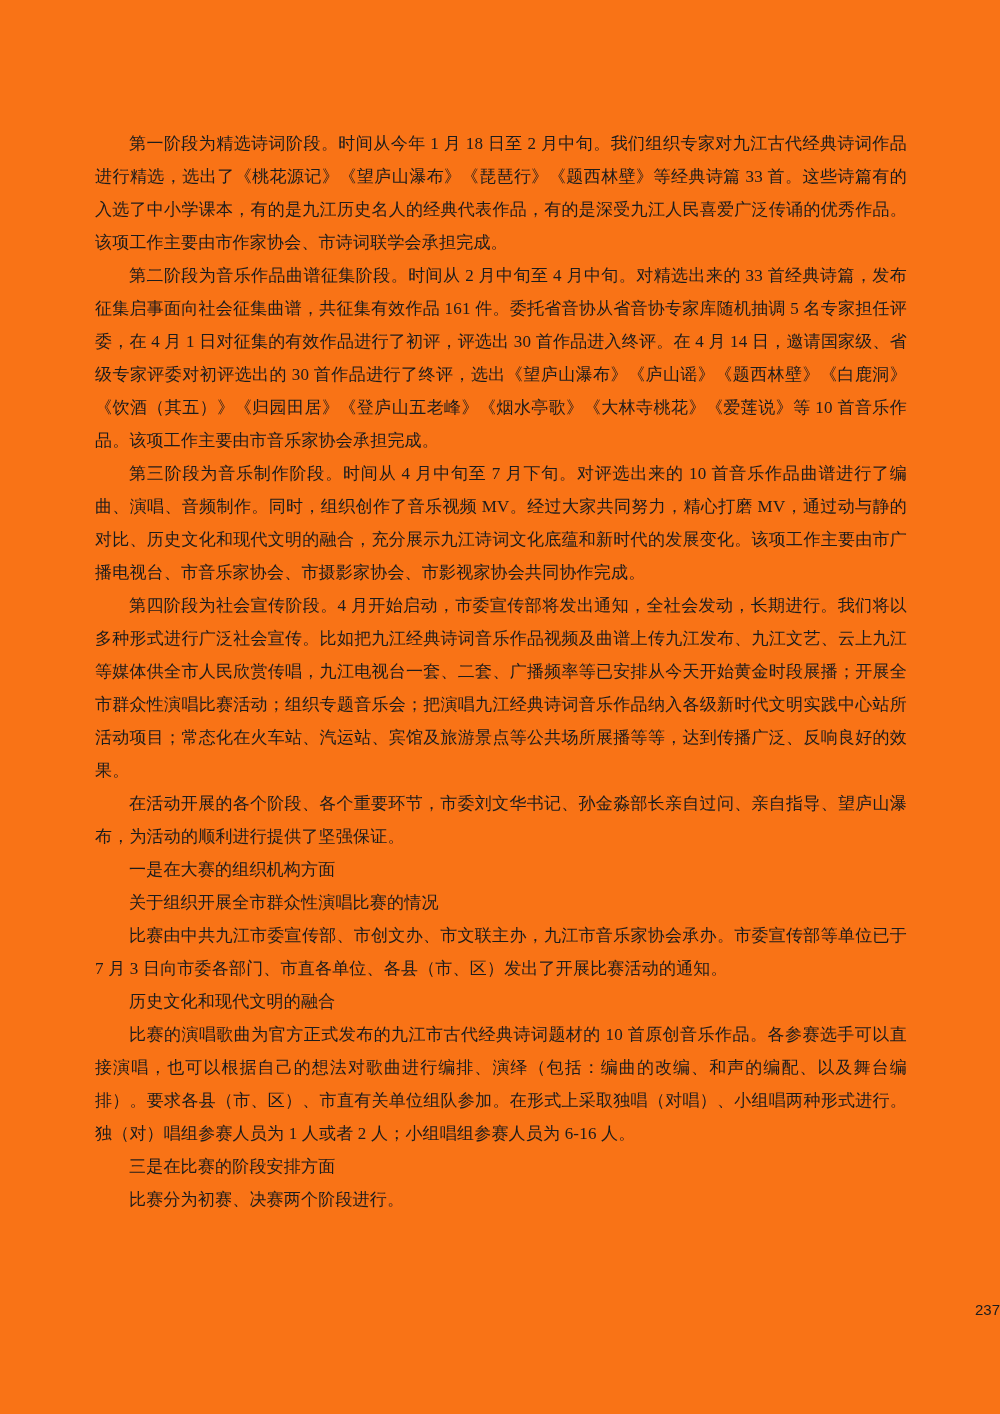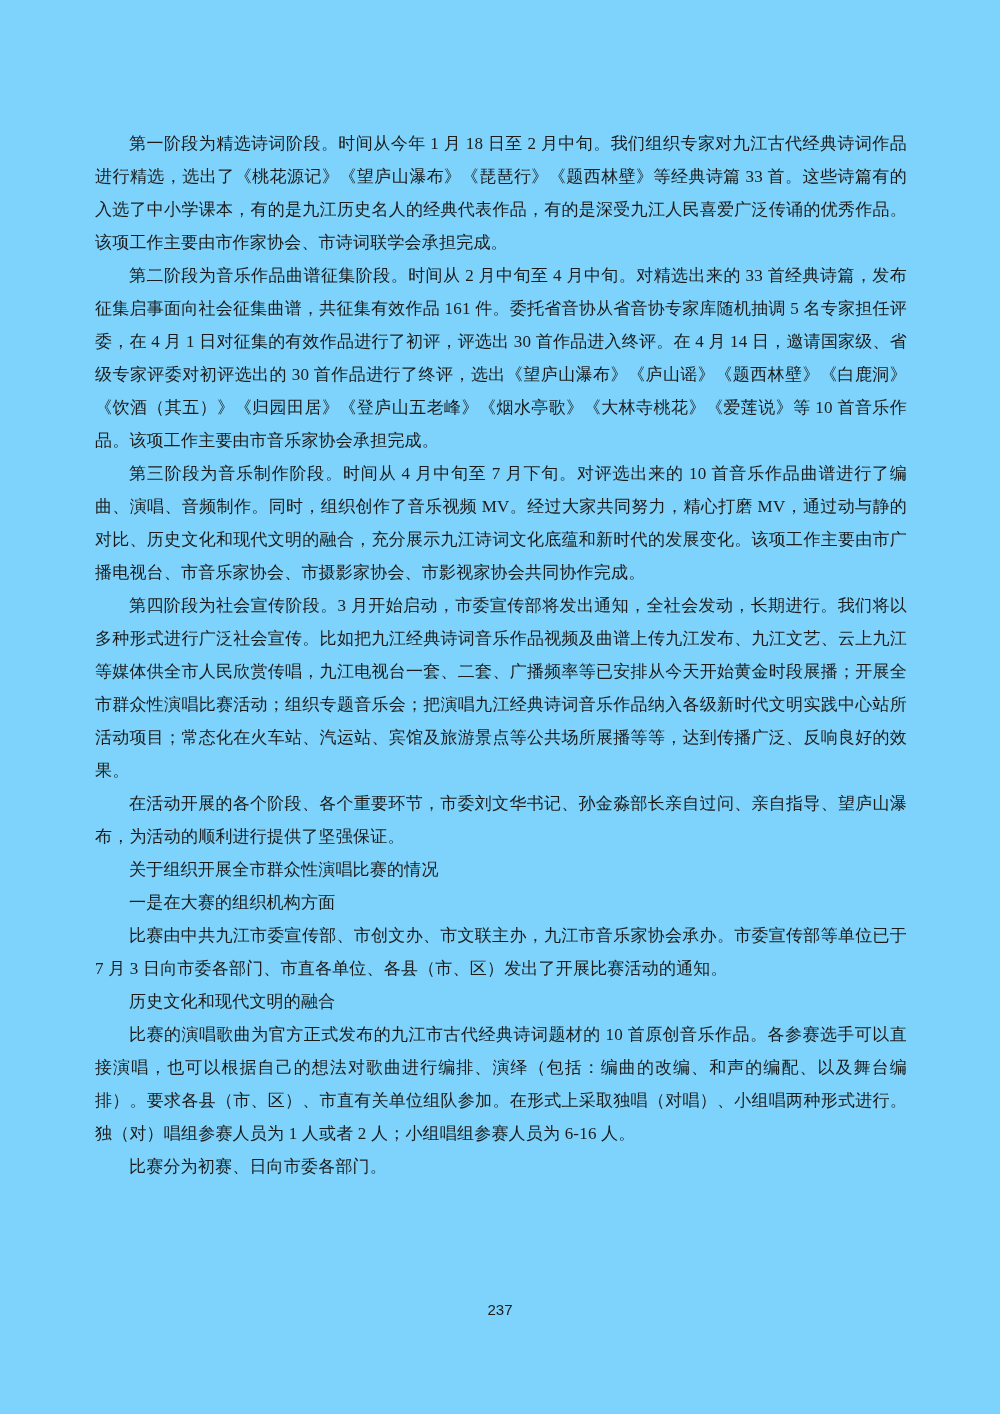--- a/index.html
+++ b/index.html
@@ -11,21 +11,21 @@
     width: 1000px;
     height: 1414px;
     position: relative;
     font-family: "Liberation Serif", "DejaVu Serif", serif;
     color: #1c1c1c;
   }
   .page {
     position: relative;
     width: 1000px;
     height: 1414px;
-    background: #7dd3fc;
+    background: #f97316;
     overflow: hidden;
   }
   .content {
     position: absolute;
     top: 127px;
     left: 95px;
     width: 812px;
     font-size: 17px;
     line-height: 33px;
     text-align: justify;
@@ -35,41 +35,42 @@
   .para {
     margin: 0;
     padding: 0;
     text-indent: 2em;
   }
   .footer {
     position: absolute;
     top: 1301px;
     left: 0;
     width: 1000px;
-    text-align: center;
+    text-align: right;
   }
   .page-number {
     font-family: "Liberation Sans", "DejaVu Sans", sans-serif;
     font-size: 15px;
     color: #1c1c1c;
   }
 </style>
 </head>
 <body>
 
 <div class="page">
   <div class="content">
     <p class="para">第一阶段为精选诗词阶段。时间从今年 1 月 18 日至 2 月中旬。我们组织专家对九江古代经典诗词作品进行精选，选出了《桃花源记》《望庐山瀑布》《琵琶行》《题西林壁》等经典诗篇 33 首。这些诗篇有的入选了中小学课本，有的是九江历史名人的经典代表作品，有的是深受九江人民喜爱广泛传诵的优秀作品。该项工作主要由市作家协会、市诗词联学会承担完成。</p>
     <p class="para">第二阶段为音乐作品曲谱征集阶段。时间从 2 月中旬至 4 月中旬。对精选出来的 33 首经典诗篇，发布征集启事面向社会征集曲谱，共征集有效作品 161 件。委托省音协从省音协专家库随机抽调 5 名专家担任评委，在 4 月 1 日对征集的有效作品进行了初评，评选出 30 首作品进入终评。在 4 月 14 日，邀请国家级、省级专家评委对初评选出的 30 首作品进行了终评，选出《望庐山瀑布》《庐山谣》《题西林壁》《白鹿洞》《饮酒（其五）》《归园田居》《登庐山五老峰》《烟水亭歌》《大林寺桃花》《爱莲说》等 10 首音乐作品。该项工作主要由市音乐家协会承担完成。</p>
     <p class="para">第三阶段为音乐制作阶段。时间从 4 月中旬至 7 月下旬。对评选出来的 10 首音乐作品曲谱进行了编曲、演唱、音频制作。同时，组织创作了音乐视频 MV。经过大家共同努力，精心打磨 MV，通过动与静的对比、历史文化和现代文明的融合，充分展示九江诗词文化底蕴和新时代的发展变化。该项工作主要由市广播电视台、市音乐家协会、市摄影家协会、市影视家协会共同协作完成。</p>
-    <p class="para">第四阶段为社会宣传阶段。3 月开始启动，市委宣传部将发出通知，全社会发动，长期进行。我们将以多种形式进行广泛社会宣传。比如把九江经典诗词音乐作品视频及曲谱上传九江发布、九江文艺、云上九江等媒体供全市人民欣赏传唱，九江电视台一套、二套、广播频率等已安排从今天开始黄金时段展播；开展全市群众性演唱比赛活动；组织专题音乐会；把演唱九江经典诗词音乐作品纳入各级新时代文明实践中心站所活动项目；常态化在火车站、汽运站、宾馆及旅游景点等公共场所展播等等，达到传播广泛、反响良好的效果。</p>
+    <p class="para">第四阶段为社会宣传阶段。4 月开始启动，市委宣传部将发出通知，全社会发动，长期进行。我们将以多种形式进行广泛社会宣传。比如把九江经典诗词音乐作品视频及曲谱上传九江发布、九江文艺、云上九江等媒体供全市人民欣赏传唱，九江电视台一套、二套、广播频率等已安排从今天开始黄金时段展播；开展全市群众性演唱比赛活动；组织专题音乐会；把演唱九江经典诗词音乐作品纳入各级新时代文明实践中心站所活动项目；常态化在火车站、汽运站、宾馆及旅游景点等公共场所展播等等，达到传播广泛、反响良好的效果。</p>
     <p class="para">在活动开展的各个阶段、各个重要环节，市委刘文华书记、孙金淼部长亲自过问、亲自指导、望庐山瀑布，为活动的顺利进行提供了坚强保证。</p>
+    <p class="para">一是在大赛的组织机构方面</p>
     <p class="para">关于组织开展全市群众性演唱比赛的情况</p>
-    <p class="para">一是在大赛的组织机构方面</p>
     <p class="para">比赛由中共九江市委宣传部、市创文办、市文联主办，九江市音乐家协会承办。市委宣传部等单位已于 7 月 3 日向市委各部门、市直各单位、各县（市、区）发出了开展比赛活动的通知。</p>
     <p class="para">历史文化和现代文明的融合</p>
     <p class="para">比赛的演唱歌曲为官方正式发布的九江市古代经典诗词题材的 10 首原创音乐作品。各参赛选手可以直接演唱，也可以根据自己的想法对歌曲进行编排、演绎（包括：编曲的改编、和声的编配、以及舞台编排）。要求各县（市、区）、市直有关单位组队参加。在形式上采取独唱（对唱）、小组唱两种形式进行。独（对）唱组参赛人员为 1 人或者 2 人；小组唱组参赛人员为 6-16 人。</p>
-    <p class="para">比赛分为初赛、日向市委各部门。</p>
+    <p class="para">三是在比赛的阶段安排方面</p>
+    <p class="para">比赛分为初赛、决赛两个阶段进行。</p>
   </div>
   <div class="footer">
     <span class="page-number">237</span>
   </div>
 </div>
 
 </body></html>

